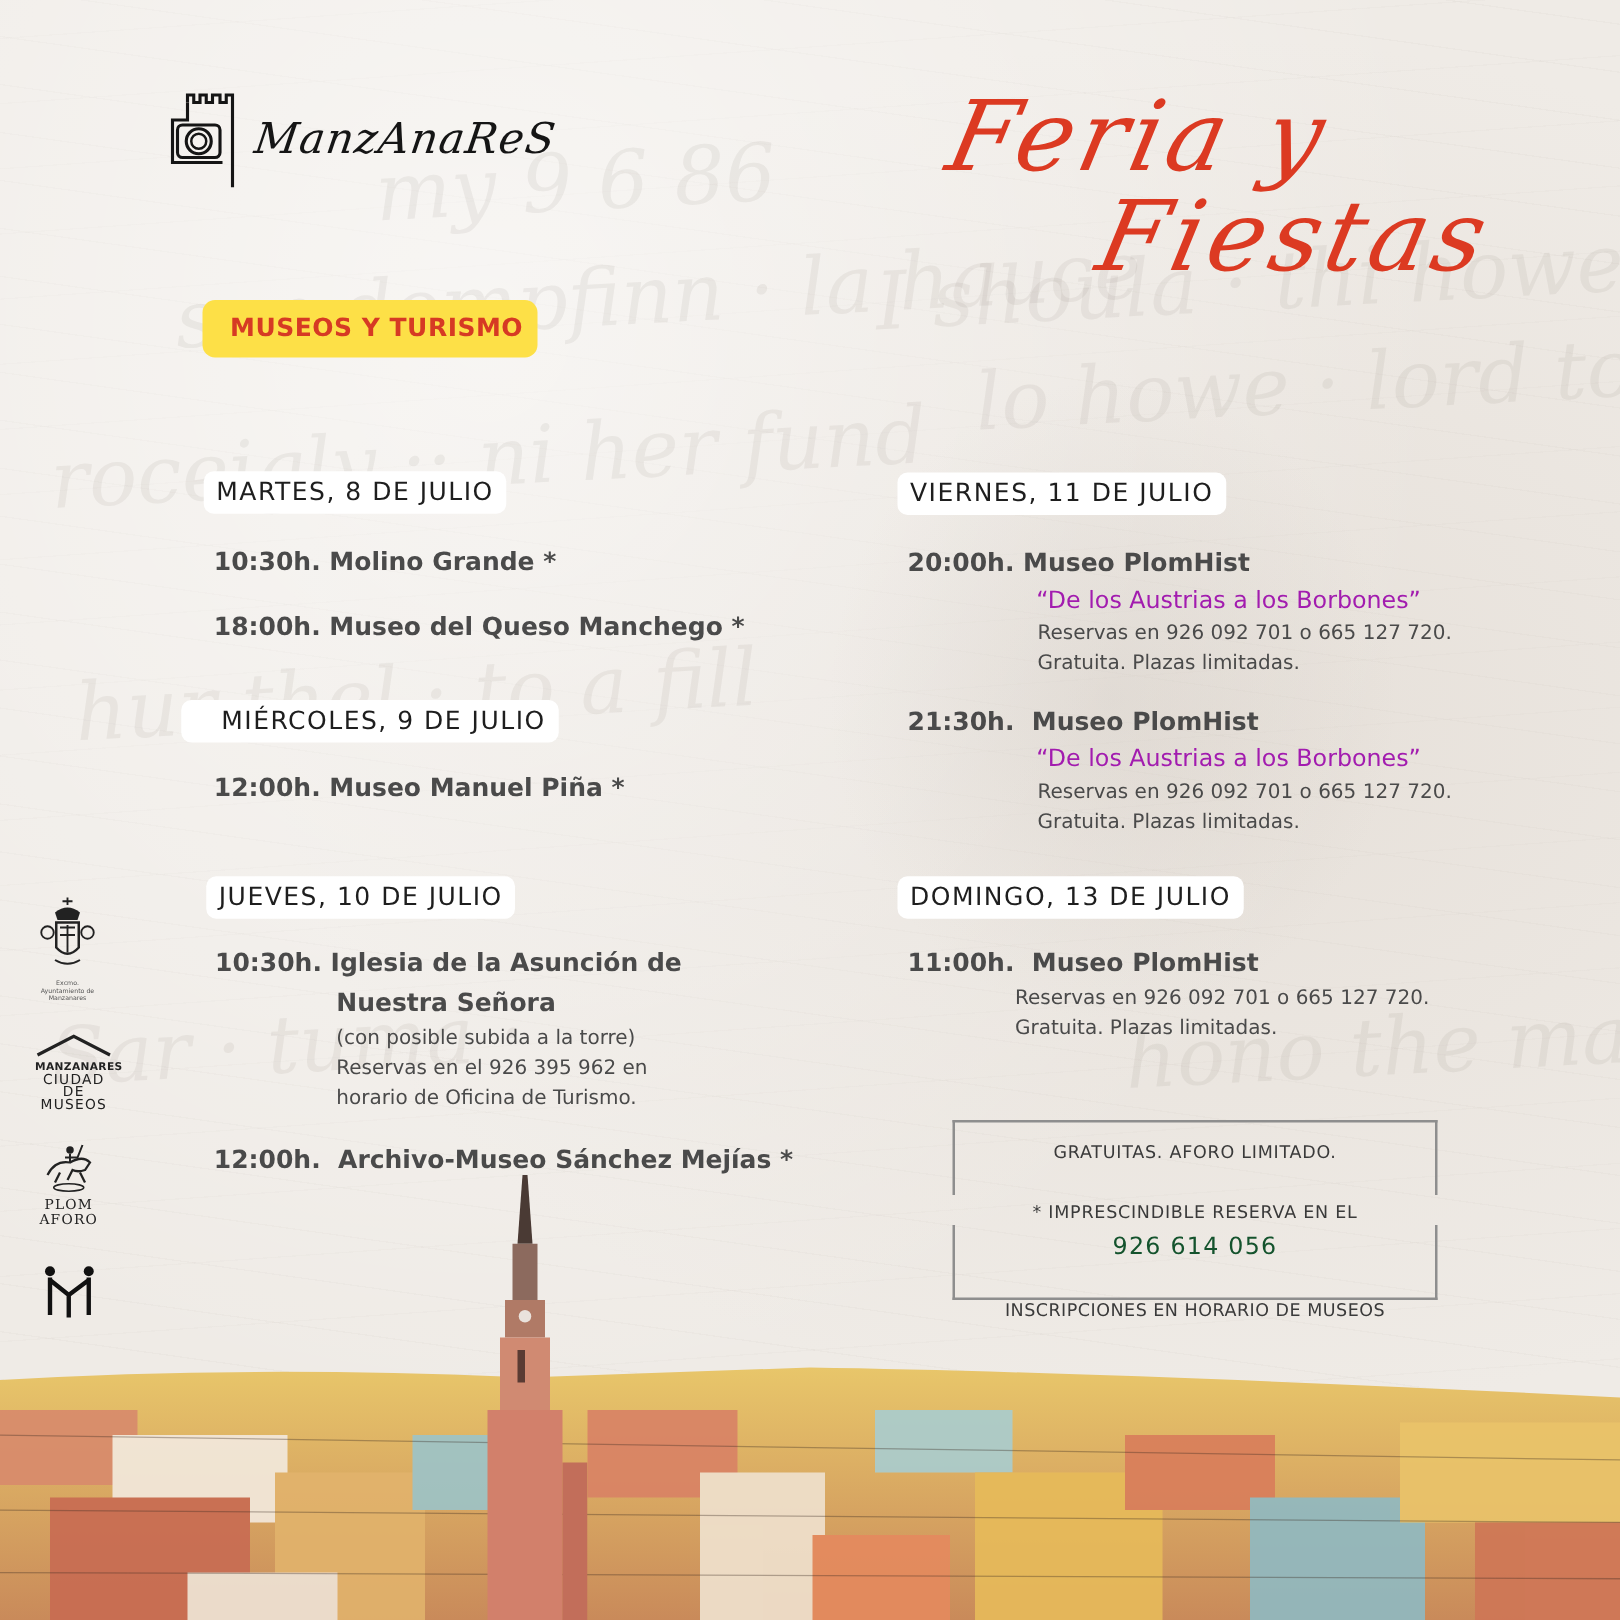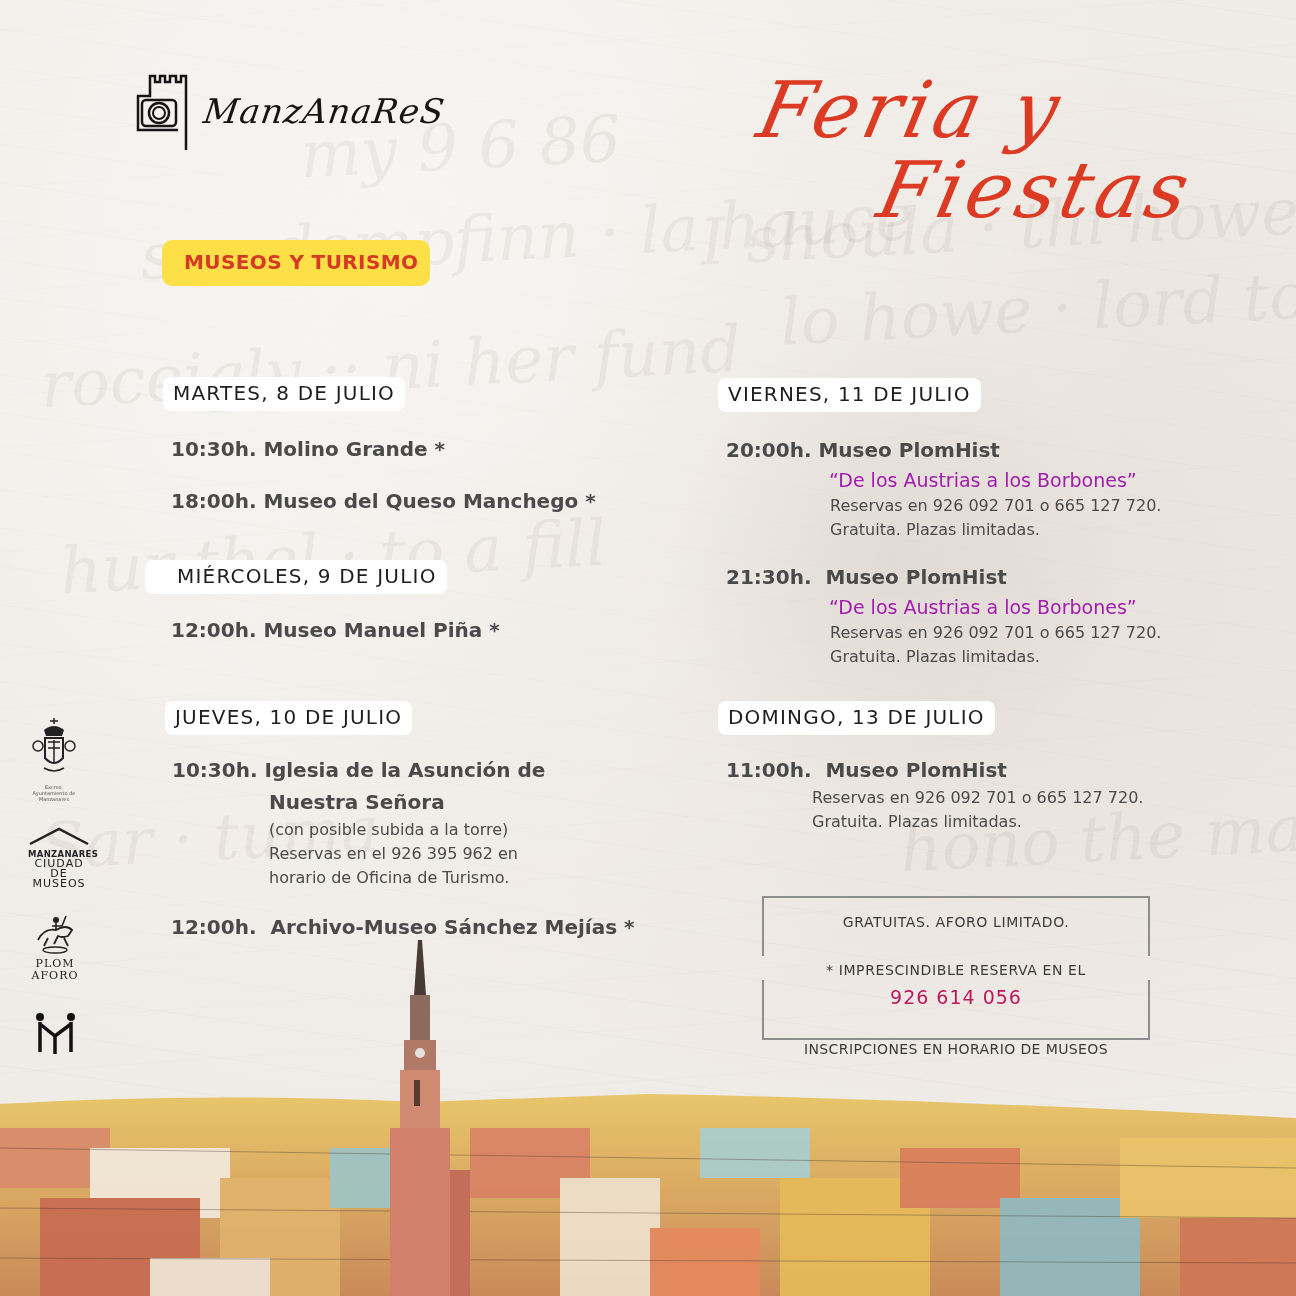--- a/index.html
+++ b/index.html
@@ -64,21 +64,21 @@
   .bracket-top {
     position:absolute; left:0; top:0; width:100%; height:60px;
     border:2.5px solid #8e8e8e; border-bottom:none;
   }
   .bracket-bottom {
     position:absolute; left:0; bottom:0; width:100%; height:60px;
     border:2.5px solid #8e8e8e; border-top:none;
   }
   .info-line1 { position:absolute; top:18px; width:100%; font-size:14px; letter-spacing:0.6px; }
   .info-line2 { position:absolute; top:66px; width:100%; font-size:14px; letter-spacing:0.6px; }
-  .info-phone { position:absolute; top:90px; width:100%; font-size:19px; letter-spacing:1px; color:#be185d; }
+  .info-phone { position:absolute; top:90px; width:100%; font-size:19px; letter-spacing:1px; color:#14532d; }
   .info-line3 { position:absolute; top:145px; width:100%; font-size:14px; letter-spacing:0.4px; }
 
   
   .side-logo { position:absolute; left:28px; color:#222; text-align:center; }
   .crest-logo { top:716px; width:52px; }
   .museos-logo { top:826px; width:62px; }
   .plomhist-logo { top:910px; width:54px; }
   .m-logo { top:1012px; width:44px; left:34px; }
   .side-caption { font-size:5px; line-height:6px; color:#555; }
   .museos-text { font-size:8.5px; line-height:9px; letter-spacing:0.3px; font-weight:bold; }

